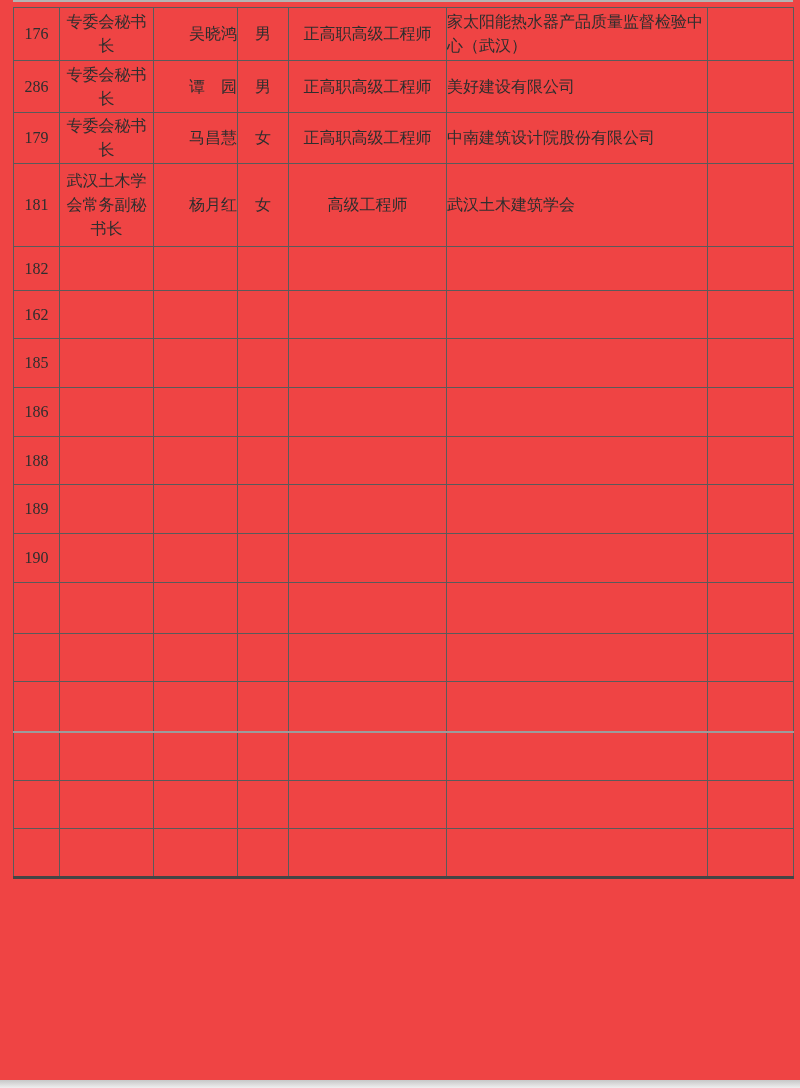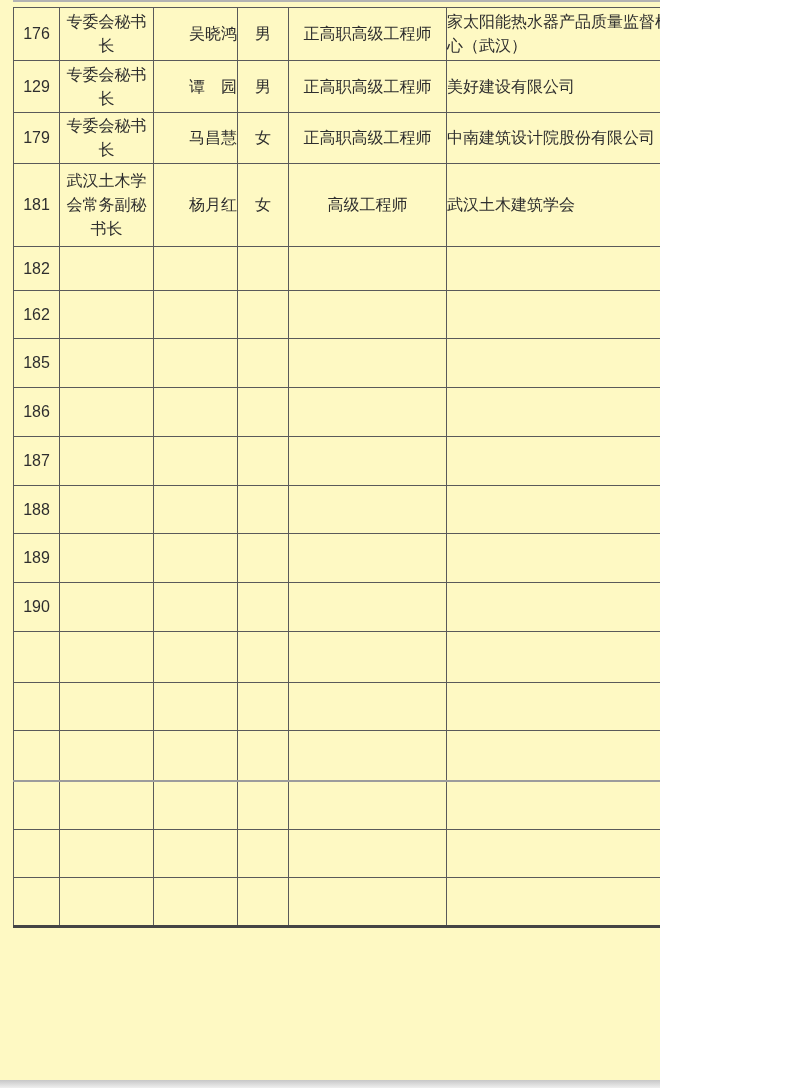--- a/index.html
+++ b/index.html
@@ -2,25 +2,25 @@
 <html><head>
 <meta charset="utf-8">
 <style>
   html, body {
     margin: 0;
     padding: 0;
     background: #ffffff;
   }
   .page {
     position: relative;
-    width: 660px;
+    width: 800px;
     height: 1088px;
-    background: #fef9c3;
+    background: #ef4444;
     overflow: hidden;
-    font-family: Liberation Sans, sans-serif;
+    font-family: Liberation Serif, serif;
     color: #2e2e2e;
   }
   
   .top-sliver {
     position: absolute;
     top: 0;
     left: 13px;
     width: 780px;
     height: 2px;
     background: #b3b3b3;
@@ -80,21 +80,21 @@
         <tr style="height: 53px;">
           <td class="col-number">176</td>
           <td class="col-position">专委会秘书长</td>
           <td class="col-name">吴晓鸿</td>
           <td class="col-gender">男</td>
           <td class="col-title">正高职高级工程师</td>
           <td class="col-unit">家太阳能热水器产品质量监督检验中心（武汉）</td>
           <td class="col-note"></td>
         </tr>
         <tr style="height: 52px;">
-          <td class="col-number">129</td>
+          <td class="col-number">286</td>
           <td class="col-position">专委会秘书长</td>
           <td class="col-name">谭　园</td>
           <td class="col-gender">男</td>
           <td class="col-title">正高职高级工程师</td>
           <td class="col-unit">美好建设有限公司</td>
           <td class="col-note"></td>
         </tr>
         <tr style="height: 51px;">
           <td class="col-number">179</td>
           <td class="col-position">专委会秘书长</td>
@@ -142,29 +142,20 @@
         </tr>
         <tr style="height: 49px;">
           <td class="col-number">186</td>
           <td class="col-position"></td>
           <td class="col-name"></td>
           <td class="col-gender"></td>
           <td class="col-title"></td>
           <td class="col-unit"></td>
           <td class="col-note"></td>
         </tr>
-        <tr style="height: 49px;">
-          <td class="col-number">187</td>
-          <td class="col-position"></td>
-          <td class="col-name"></td>
-          <td class="col-gender"></td>
-          <td class="col-title"></td>
-          <td class="col-unit"></td>
-          <td class="col-note"></td>
-        </tr>
         <tr style="height: 48px;">
           <td class="col-number">188</td>
           <td class="col-position"></td>
           <td class="col-name"></td>
           <td class="col-gender"></td>
           <td class="col-title"></td>
           <td class="col-unit"></td>
           <td class="col-note"></td>
         </tr>
         <tr style="height: 49px;">

